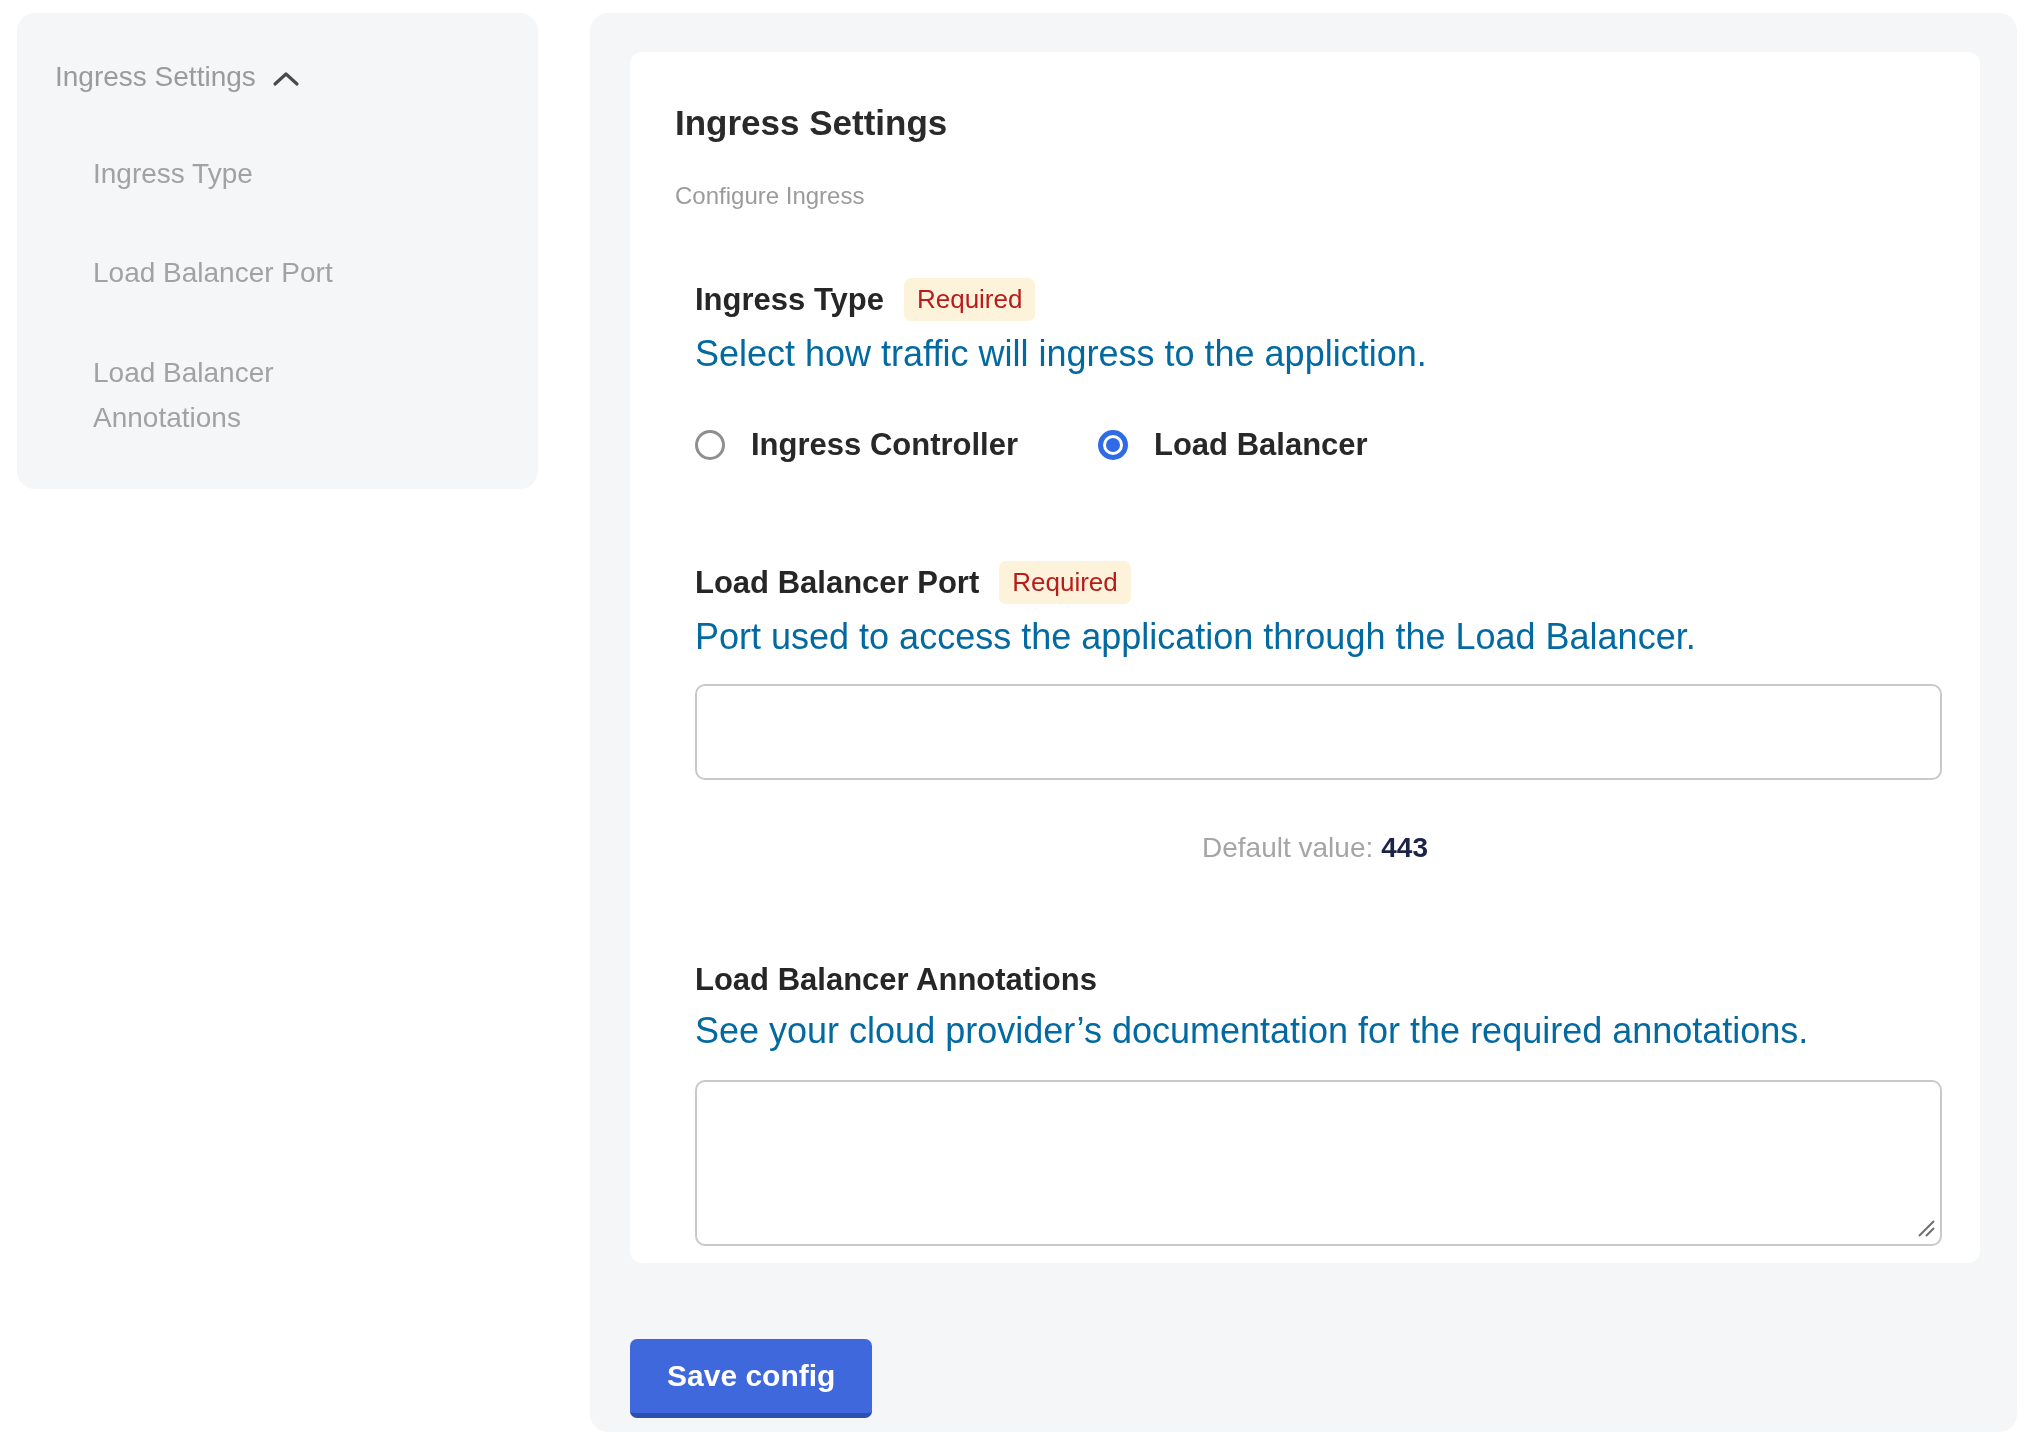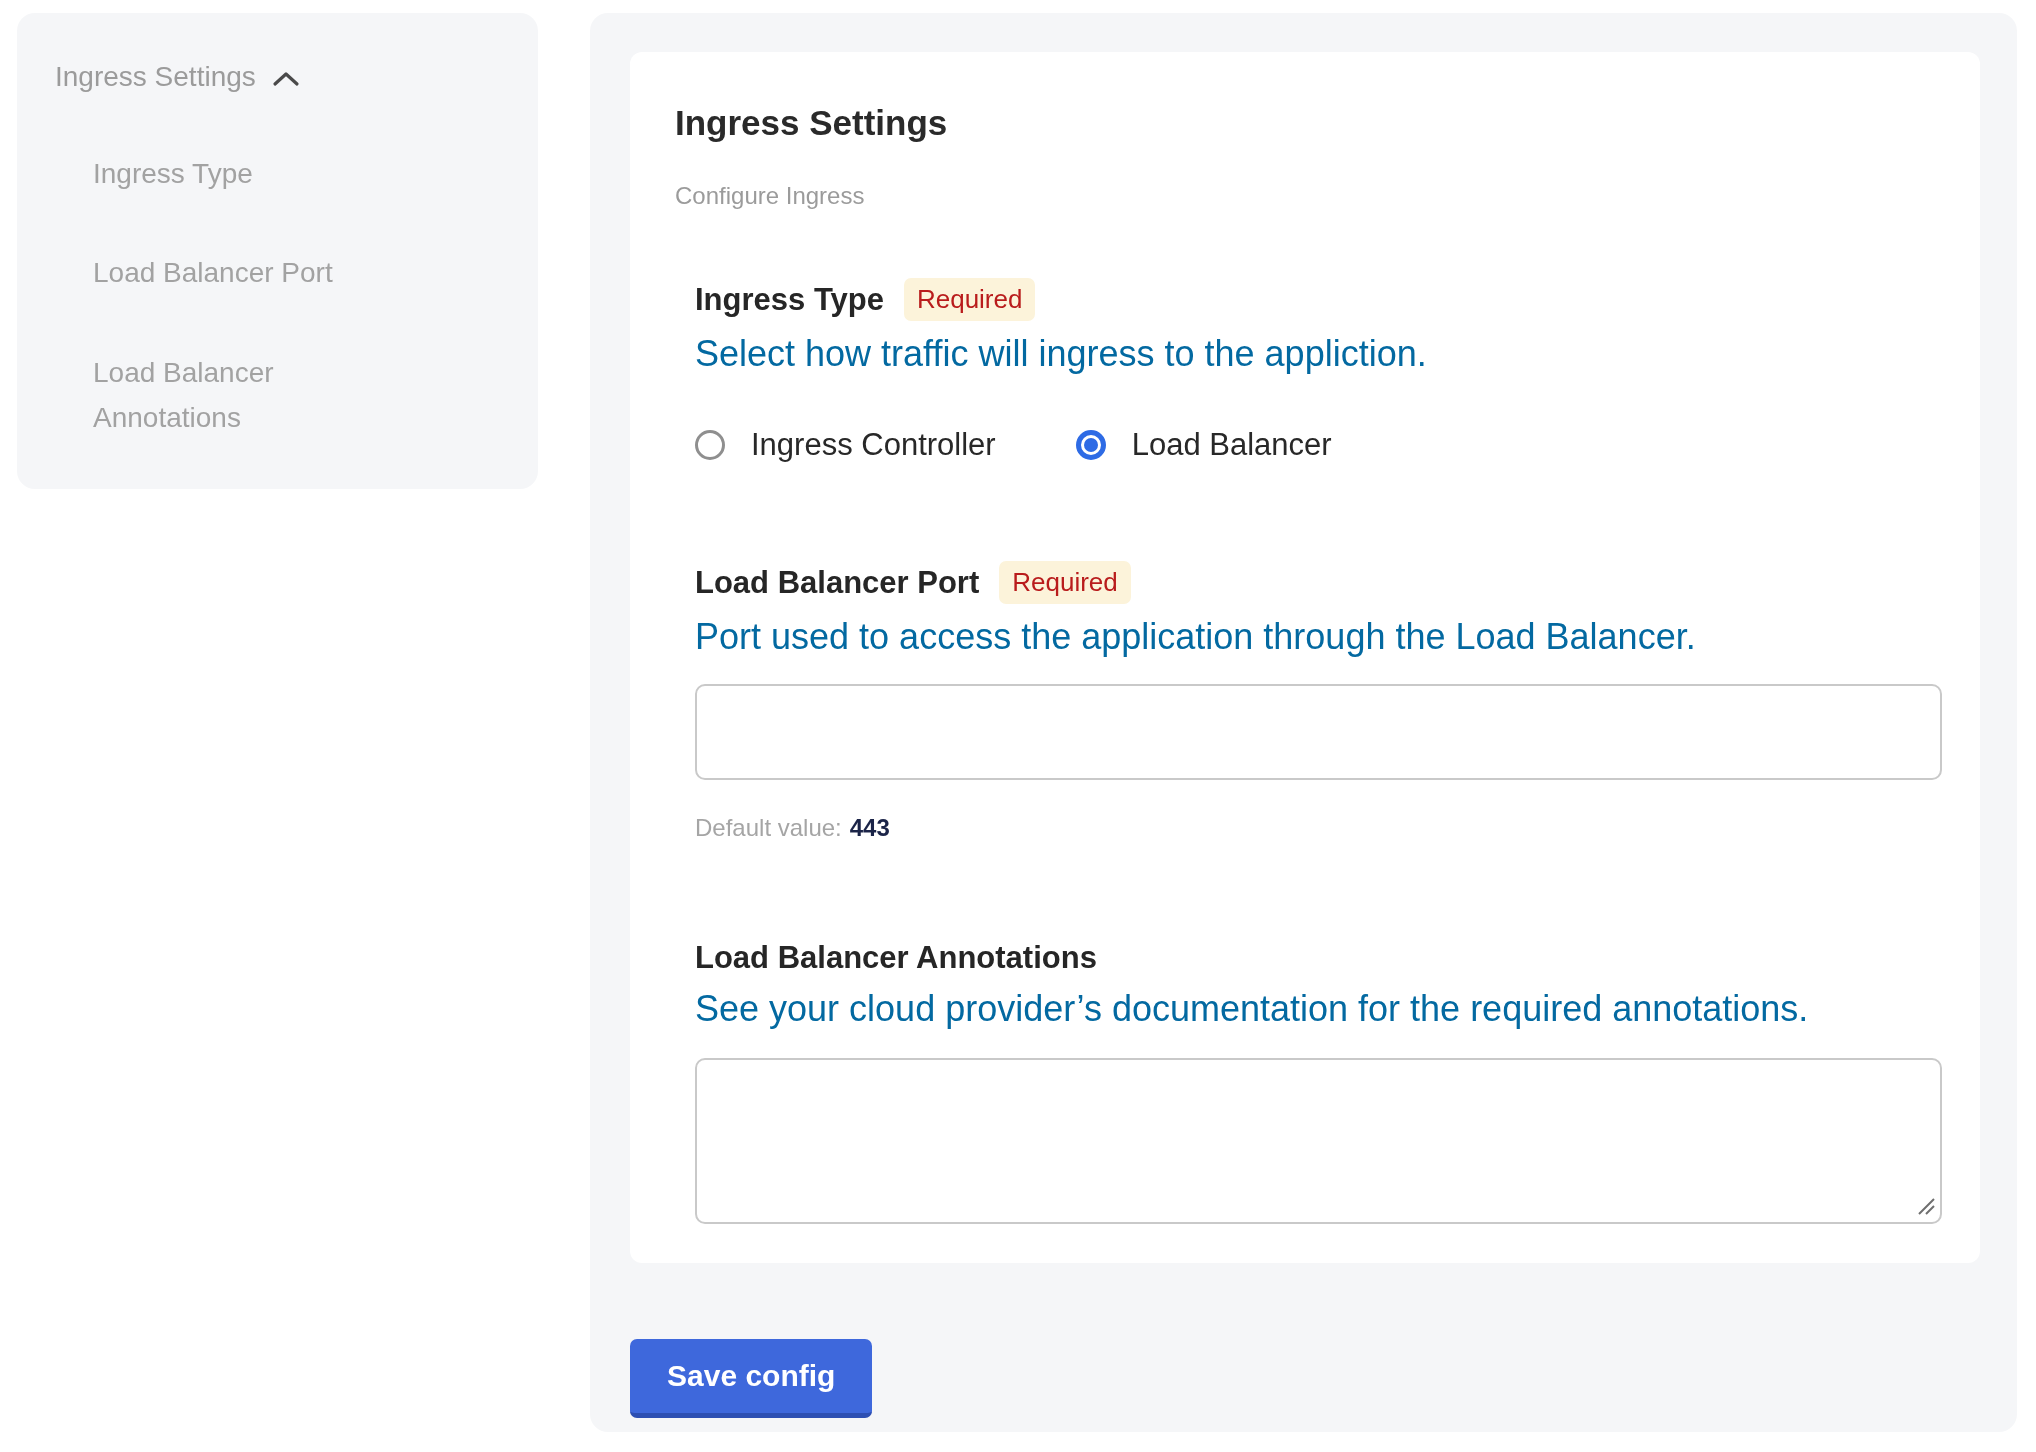--- a/index.html
+++ b/index.html
@@ -64,32 +64,32 @@
     width: 30px; height: 30px; border-radius: 50%;
     border: 3px solid #8f8f8f; background: #ffffff;
     position: relative; flex: 0 0 auto;
   }
   .radio-option.checked .radio-circle { border: 5px solid #2e6be5; }
   .radio-option.checked .radio-circle::after {
     content: ""; position: absolute; left: 50%; top: 50%;
     transform: translate(-50%, -50%);
     width: 14px; height: 14px; border-radius: 50%; background: #2e6be5;
   }
-  .radio-label { font-size: 31px; font-weight: 400; color: #282828; }
+  .radio-label { font-size: 31px; font-weight: 700; color: #282828; }
 
   .section-gap { margin-top: 98px; }
 
   .text-input {
     display: block; width: 1247px; height: 96px;
     margin-top: 26px;
     border: 2px solid #c9c9c9; border-radius: 10px;
     background: #ffffff; font-size: 28px; padding: 0 20px;
     color: #333; outline: none;
   }
-  .default-line { margin-top: 34px; font-size: 24px; color: #a5a5a5; }
+  .default-line { margin-top: 52px; font-size: 28px; color: #a5a5a5; text-align: center; }
   .default-value { color: #1b2448; font-weight: 600; margin-left: 8px; }
 
   .textarea-wrap { position: relative; width: 1247px; margin-top: 28px; }
   .text-area {
     display: block; width: 1247px; height: 166px;
     border: 2px solid #c9c9c9; border-radius: 10px;
     background: #ffffff; font-size: 28px; padding: 14px 20px;
     color: #333; outline: none; resize: none;
     font-family: "Liberation Sans", "DejaVu Sans", sans-serif;
   }

